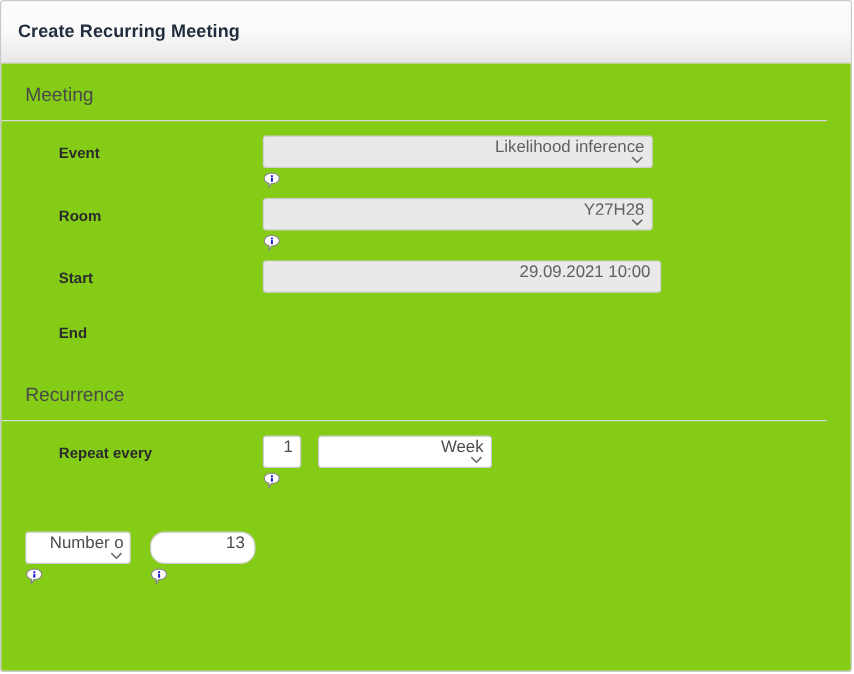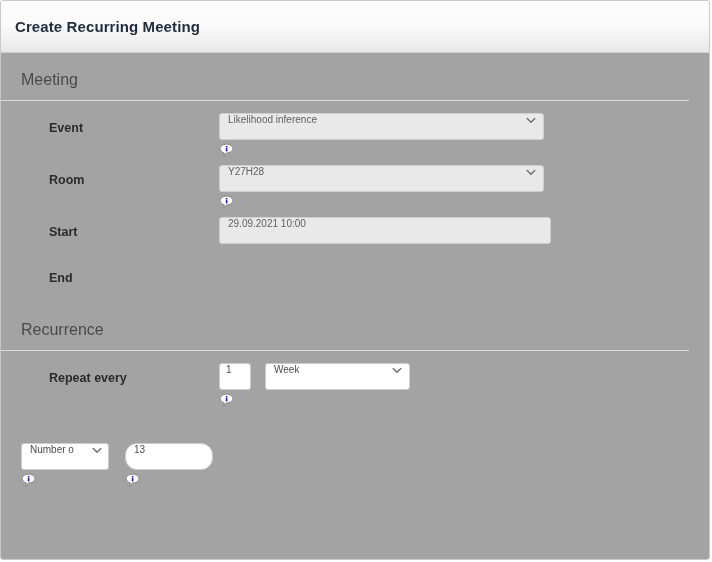--- a/index.html
+++ b/index.html
@@ -36,21 +36,21 @@
   .titlebar-title {
     font-size: 15px;
     font-weight: bold;
     color: #1f2d3d;
     letter-spacing: .1px;
   }
 
   
   .dialog-body {
     padding: 0;
-    background: #a3a3a3;
+    background: #84cc16;
     height: calc(100% - 52px);
     box-sizing: border-box;
   }
 
   .section-title {
     font-size: 16px;
     color: #4a4a4a;
     padding: 18px 0 11px 20px;
     margin: 0 20px 0 0;
     border-bottom: 1px solid #dcdcdc;
@@ -91,26 +91,27 @@
     flex-direction: column;
   }
 
   
   .ctl {
     box-sizing: border-box;
     height: 27px;
     border: 1px solid #cccccc;
     border-radius: 3px;
     font-family: "Liberation Sans", sans-serif;
-    font-size: 10px;
+    font-size: 14px;
     padding: 0 8px;
     display: flex;
-    align-items: flex-start;
+    align-items: flex-end;
     color: #4b4b4b;
     background: #ffffff;
+    flex-direction: column;
   }
 
   .ctl.disabled {
     background: #e9e9e9;
     color: #606060;
     border-color: #cfcfcf;
   }
 
   .ctl-select {
     justify-content: space-between;

